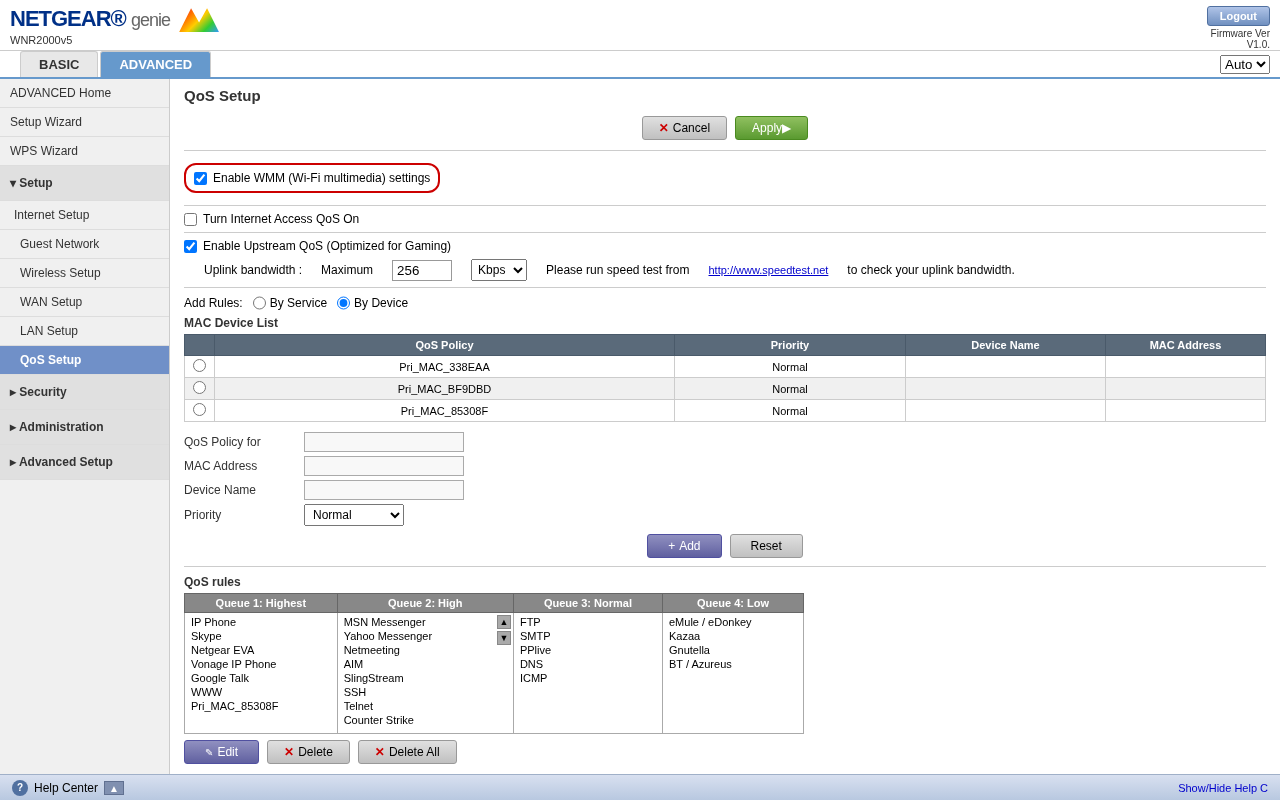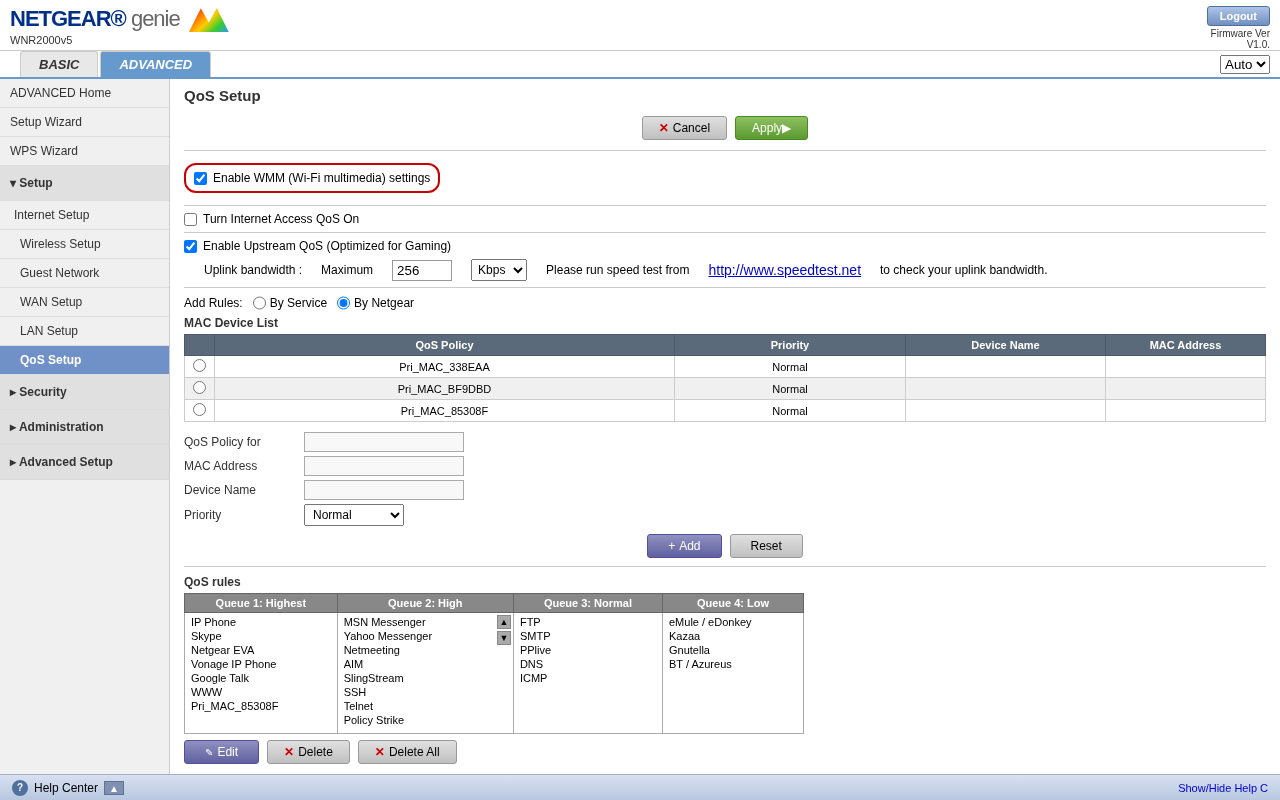--- a/index.html
+++ b/index.html
@@ -2,21 +2,21 @@
 <html><head>
   <meta charset="utf-8">
   <style>
     * { box-sizing: border-box; margin: 0; padding: 0; }
     body { font-family: Arial, sans-serif; font-size: 12px; background: #fff; width: 1280px; height: 800px; overflow: hidden; }
 
     
     #header { display: flex; align-items: flex-start; justify-content: space-between; padding: 6px 10px 0 10px; background: #fff; border-bottom: 1px solid #ccc; }
     #header-left { display: flex; flex-direction: column; }
     .netgear-logo { font-size: 22px; font-weight: bold; color: #003087; letter-spacing: -1px; }
-    .netgear-logo span.genie { font-size: 22px; color: #666; font-weight: normal; }
+    .netgear-logo span.genie { font-size: 18px; color: #666; font-weight: normal; }
     .model-name { font-size: 11px; color: #333; margin-top: 2px; }
     #header-right { text-align: right; }
     .logout-btn { background: linear-gradient(to bottom, #b0c4e8, #7090c0); color: #fff; border: 1px solid #5070a0; padding: 3px 12px; font-size: 11px; font-weight: bold; cursor: pointer; border-radius: 3px; }
     .firmware-info { font-size: 10px; color: #333; margin-top: 2px; text-align: right; }
 
     
     #nav-tabs { display: flex; align-items: flex-end; padding: 0 10px; background: #fff; border-bottom: 2px solid #6699cc; }
     .tab { padding: 5px 18px; font-size: 13px; font-weight: bold; cursor: pointer; border: 1px solid #ccc; border-bottom: none; background: #e8e8e8; color: #333; margin-right: 2px; border-radius: 3px 3px 0 0; }
     .tab.active { background: #6699cc; color: #fff; }
 
@@ -38,21 +38,21 @@
     .toolbar { display: flex; gap: 8px; margin-bottom: 10px; justify-content: center; }
     .btn-cancel { background: linear-gradient(to bottom, #e0e0e0, #c0c0c0); border: 1px solid #999; padding: 4px 16px; font-size: 12px; cursor: pointer; border-radius: 3px; display: flex; align-items: center; gap: 4px; }
     .btn-apply { background: linear-gradient(to bottom, #90c060, #5a9a30); color: #fff; border: 1px solid #4a8a20; padding: 4px 16px; font-size: 12px; cursor: pointer; border-radius: 3px; display: flex; align-items: center; }
 
     
     .checkbox-row { display: flex; align-items: center; gap: 6px; margin: 6px 0; font-size: 12px; border-radius: 12px; }
     .checkbox-row.highlighted { border: 2px solid #cc0000; padding: 6px 8px; display: inline-flex; background: #fff; }
     .uplink-row { display: flex; align-items: center; gap: 19px; margin: 4px 0 4px 20px; font-size: 12px; }
     .uplink-row input[type=text] { width: 60px; padding: 2px 4px; border: 1px solid #999; }
     .uplink-row select { padding: 2px 2px; font-size: 12px; }
-    .uplink-row a { color: #0000cc; font-size: 14px; }
+    .uplink-row a { color: #0000cc; font-size: 11px; }
 
     
     .add-rules-row { display: flex; align-items: center; gap: 10px; margin: 8px 0 6px 0; font-size: 12px; }
     .add-rules-row label { display: flex; gap: 4px; }
 
     
     .section-title { font-size: 12px; font-weight: bold; color: #333; margin: 6px 0 4px 0; }
     .device-table { width: 100%; border-collapse: collapse; font-size: 11px; }
     .device-table th { background: #5a6a7a; color: #fff; padding: 4px 8px; text-align: center; border: 1px solid #4a5a6a; }
     .device-table td { padding: 3px 8px; border: 1px solid #ccc; text-align: center; }
@@ -108,41 +108,41 @@
   <div id="header-right">
     <button class="logout-btn">Logout</button>
     <div class="firmware-info">
       <span>Firmware Ver</span><br>
       <span>V1.0.</span>
     </div>
   </div>
 </div>
 
 <div style="display:flex; align-items:flex-end; border-bottom:2px solid #6699cc; background:#fff; padding: 0 10px; position:relative;">
-  <div id="nav-tabs" style="display:flex; align-items:flex-end; border-bottom:none;font-style:italic;">
+  <div id="nav-tabs" style="display:flex; align-items:flex-end; border-bottom:none;">
     <div class="tab">BASIC</div>
     <div class="tab active">ADVANCED</div>
   </div>
   <div style="margin-left:auto; margin-bottom:3px;">
     <select>
       <option>Auto</option>
     </select>
   </div>
 </div>
 
 <div id="main">
 
   <div id="sidebar">
     <div class="sidebar-item">ADVANCED Home</div>
     <div class="sidebar-item">Setup Wizard</div>
     <div class="sidebar-item">WPS Wizard</div>
     <div class="sidebar-item section-header">▾ Setup</div>
     <div class="sidebar-item" style="padding-left:14px;">Internet Setup</div>
+    <div class="sidebar-item" style="padding-left:20px;">Guest Network</div>
     <div class="sidebar-item" style="padding-left:20px;">Wireless Setup</div>
-    <div class="sidebar-item" style="padding-left:20px;">Guest Network</div>
     <div class="sidebar-item" style="padding-left:20px;">WAN Setup</div>
     <div class="sidebar-item" style="padding-left:20px;">LAN Setup</div>
     <div class="sidebar-item active" style="padding-left:20px;">QoS Setup</div>
     <div class="sidebar-item section-header">▸ Security</div>
     <div class="sidebar-item section-header">▸ Administration</div>
     <div class="sidebar-item section-header">▸ Advanced Setup</div>
   </div>
 
   <div id="content">
 
@@ -201,21 +201,21 @@
 
     
     <div class="add-rules-row">
       <span>Add Rules:</span>
       <label>
         <input type="radio" name="add-rules" style="">
         <span>By Service</span>
       </label>
       <label>
         <input type="radio" name="add-rules" checked="" style="">
-        <span>By Netgear</span>
+        <span>By Device</span>
       </label>
     </div>
 
     
     <div class="section-title">MAC Device List</div>
     <table class="device-table">
       <thead>
         <tr>
           <th style="width:30px;"></th>
           <th>QoS Policy</th>
@@ -312,21 +312,21 @@
           <td>
             <div style="display:flex;align-items:flex-start;">
               <ul class="queue-list" id="queue2-list" style="flex:1;">
                   <li>MSN Messenger</li>
                   <li>Yahoo Messenger</li>
                   <li>Netmeeting</li>
                   <li>AIM</li>
                   <li>SlingStream</li>
                   <li>SSH</li>
                   <li>Telnet</li>
-                  <li>Policy Strike</li>
+                  <li>Counter Strike</li>
                 </ul>
               <div style="display:flex;flex-direction:column;justify-content:center;padding:2px;">
                 <div style="width:14px;height:14px;background:#aaa;border:1px solid #888;cursor:pointer;margin-bottom:2px;display:flex;align-items:center;justify-content:center;font-size:9px;">▲</div>
                 <div style="width:14px;height:14px;background:#aaa;border:1px solid #888;cursor:pointer;display:flex;align-items:center;justify-content:center;font-size:9px;">▼</div>
               </div>
             </div>
           </td>
           <td>
             <ul class="queue-list" id="queue3-list">
                 <li>FTP</li>

